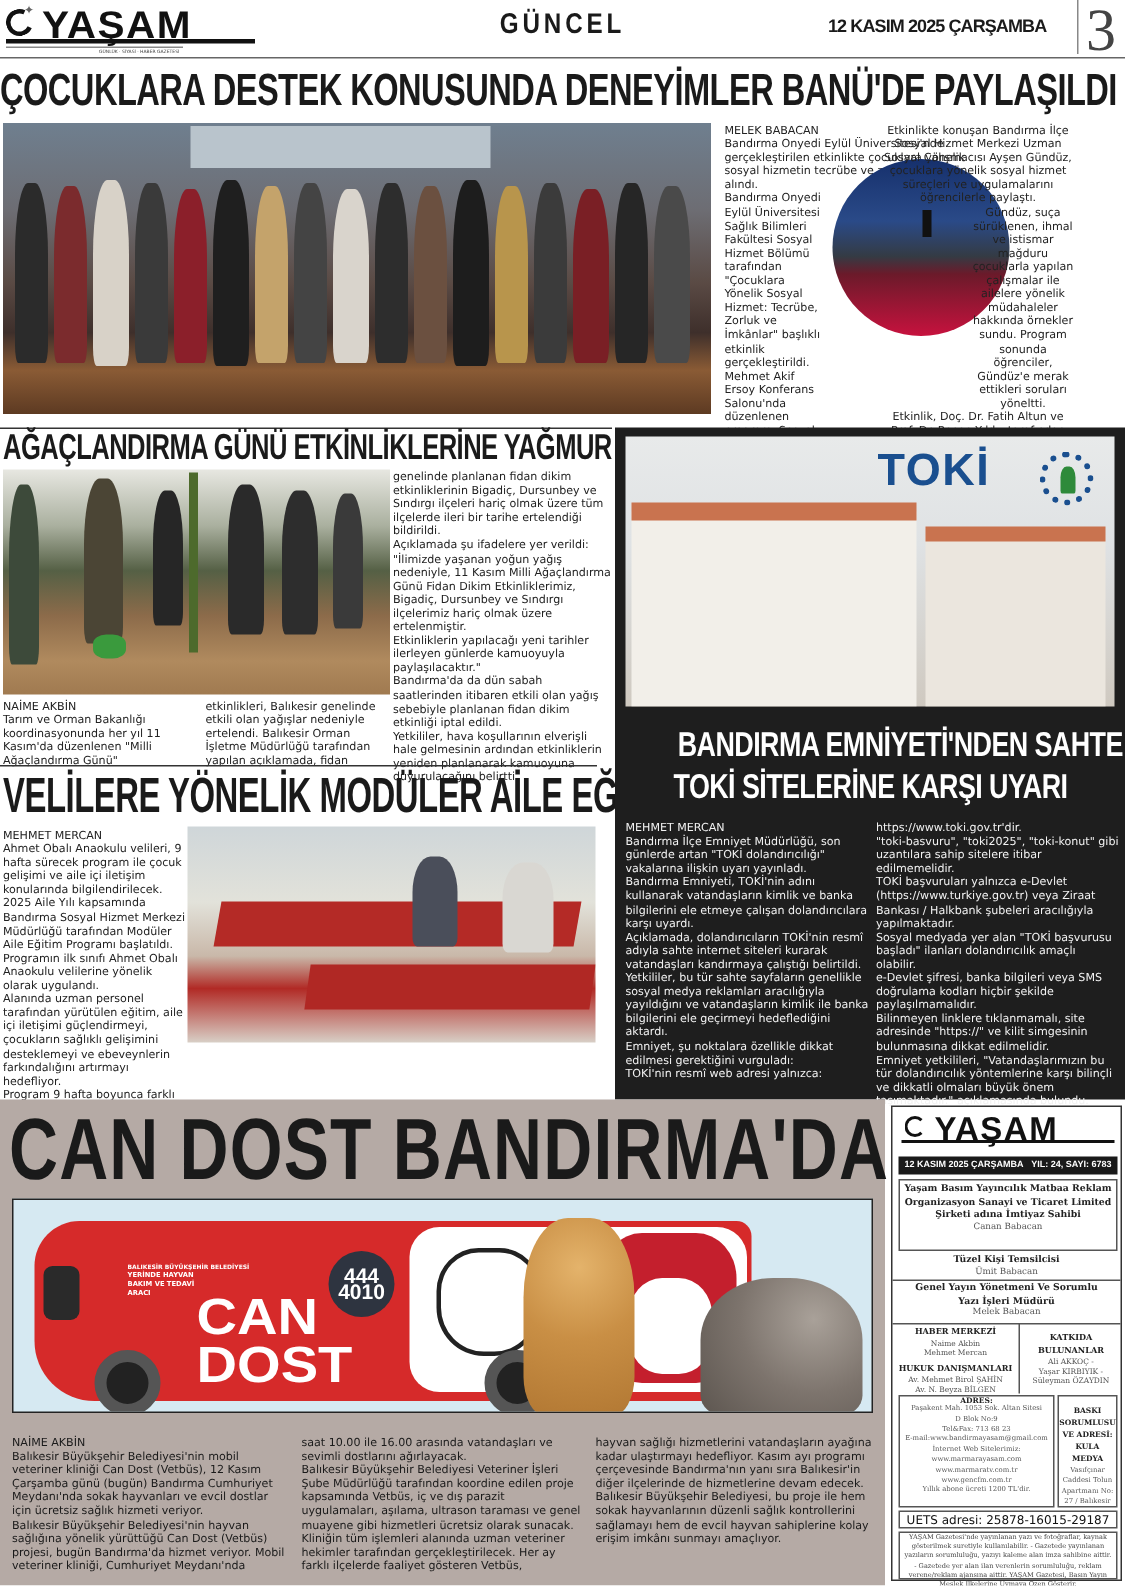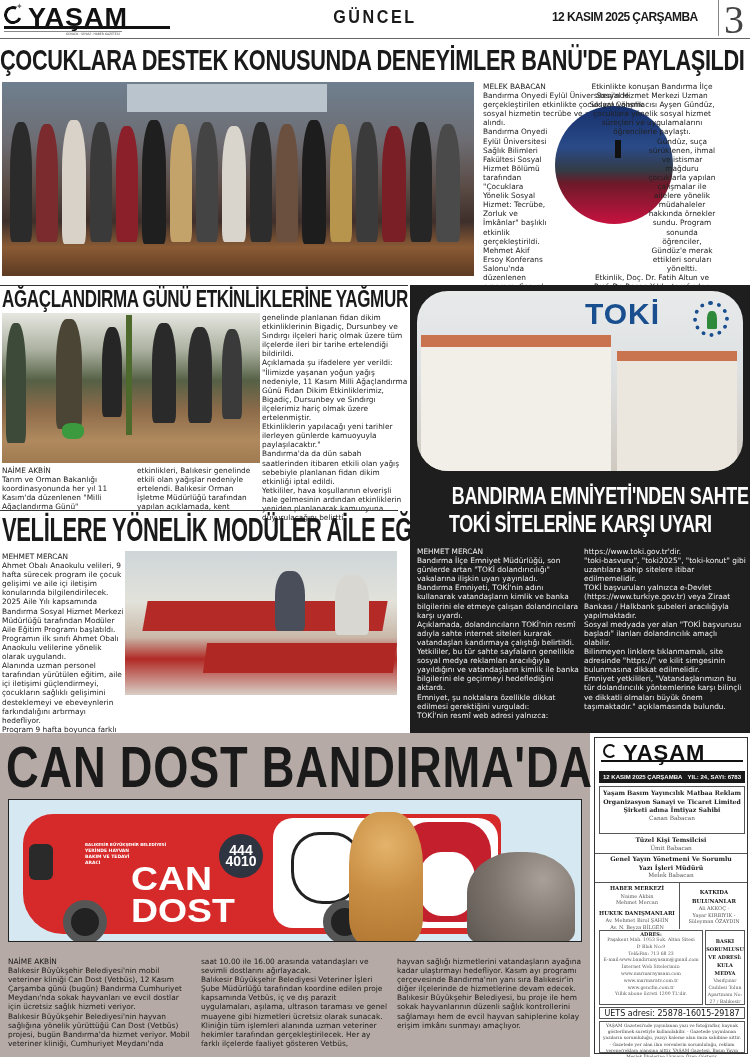--- a/index.html
+++ b/index.html
@@ -40,21 +40,21 @@
   .circle-photo { left: 555px; top: 106px; width: 118px; height: 118px; border-radius: 50%; overflow: hidden; background: linear-gradient(180deg, #16306c 0%, #2a4a88 35%, #343b44 55%, #6b1a2a 65%, #c7123e 100%); }
 
   
   .sec-rule { height: 2px; background: #333; }
   .hl2 { font-size: 20px; line-height: 26px; white-space: nowrap; }
   .hl2 span { display: inline-block; transform: scaleX(0.70); transform-origin: left; }
   .photo-tree { left: 2px; top: 313px; width: 258px; height: 150px; background: linear-gradient(180deg, #e7e7e1 0%, #aab09f 25%, #556045 45%, #8c6b4a 65%, #b08a5e 85%, #a07a50 100%); }
 
   
   .toki-box { left: 410px; top: 285px; width: 340px; height: 448px; background: #1e1e1e; }
-  .toki-photo { left: 417px; top: 291px; width: 326px; height: 180px; background: linear-gradient(180deg, #e8eaea 0%, #dfe2e4 40%, #cfc9c0 100%); overflow: hidden; border-radius: 31px; }
+  .toki-photo { left: 417px; top: 291px; width: 326px; height: 180px; background: linear-gradient(180deg, #e8eaea 0%, #dfe2e4 40%, #cfc9c0 100%); overflow: hidden; }
   .toki-hl { left: 410px; top: 482px; width: 340px; font-size: 23px; line-height: 28px; color: #fff; text-align: center; white-space: nowrap; }
   .toki-hl span { display: inline-block; transform: scaleX(0.78); }
   .toki-text { color: #f2f2f2; }
 
   
   .photo-class { left: 125px; top: 551px; width: 272px; height: 144px; background: linear-gradient(180deg, #cfd6d9 0%, #e2e2da 35%, #c9b8a9 60%, #b12a25 75%, #d8cfc6 100%); overflow: hidden; }
 
   
   .candost-box { left: 0; top: 733px; width: 590px; height: 324px; background: #b5aaa5; }
   .candost-hl { left: 6px; top: 734px; font-size: 58px; line-height: 66px; white-space: nowrap; color: #1a1a1a; }
@@ -166,21 +166,21 @@
   <div>Etkinliklerin yapılacağı yeni tarihler ilerleyen günlerde kamuoyuyla paylaşılacaktır."</div>
   <div>Bandırma'da da dün sabah saatlerinden itibaren etkili olan yağış sebebiyle planlanan fidan dikim etkinliği iptal edildi.</div>
   <div>Yetkililer, hava koşullarının elverişli hale gelmesinin ardından etkinliklerin yeniden planlanarak kamuoyuna duyurulacağını belirtti.</div>
 </div>
 
 <div class="abs body-text" style="left:2px;top:466px;width:126px;">
   <div class="byline">NAİME AKBİN</div>
   <div>Tarım ve Orman Bakanlığı koordinasyonunda her yıl 11 Kasım'da düzenlenen "Milli Ağaçlandırma Günü"</div>
 </div>
 <div class="abs body-text" style="left:137px;top:466px;width:122px;">
-  <div>etkinlikleri, Balıkesir genelinde etkili olan yağışlar nedeniyle ertelendi. Balıkesir Orman İşletme Müdürlüğü tarafından yapılan açıklamada, kent</div>
+  <div>etkinlikleri, Balıkesir genelinde etkili olan yağışlar nedeniyle ertelendi. Balıkesir Orman İşletme Müdürlüğü tarafından yapılan açıklamada, fidan</div>
 </div>
 
 <div class="abs sec-rule" style="left:0;top:510px;width:398px;height:1px;"></div>
 <div class="abs hl2 cond" style="left:2px;top:512px;"><span style="font-size:33px;line-height:36px;transform:scaleX(0.665);">VELİLERE YÖNELİK MODÜLER AİLE EĞİTİMİ</span></div>
 
 <div class="abs body-text" style="left:2px;top:552px;width:122px;">
   <div class="byline">MEHMET MERCAN</div>
   <div>Ahmet Obalı Anaokulu velileri, 9 hafta sürecek program ile çocuk gelişimi ve aile içi iletişim konularında bilgilendirilecek.</div>
   <div>2025 Aile Yılı kapsamında Bandırma Sosyal Hizmet Merkezi Müdürlüğü tarafından Modüler Aile Eğitim Programı başlatıldı.</div>
   <div>Programın ilk sınıfı Ahmet Obalı Anaokulu velilerine yönelik olarak uygulandı.</div>
@@ -217,20 +217,21 @@
   <div>Açıklamada, dolandırıcıların TOKİ'nin resmî adıyla sahte internet siteleri kurarak vatandaşları kandırmaya çalıştığı belirtildi.</div>
   <div>Yetkililer, bu tür sahte sayfaların genellikle sosyal medya reklamları aracılığıyla yayıldığını ve vatandaşların kimlik ile banka bilgilerini ele geçirmeyi hedeflediğini aktardı.</div>
   <div>Emniyet, şu noktalara özellikle dikkat edilmesi gerektiğini vurguladı:</div>
   <div>TOKİ'nin resmî web adresi yalnızca:</div>
 </div>
 <div class="abs body-text toki-text" style="left:584px;top:547px;width:162px;">
   <div>https://www.toki.gov.tr'dir.</div>
   <div>"toki-basvuru", "toki2025", "toki-konut" gibi uzantılara sahip sitelere itibar edilmemelidir.</div>
   <div>TOKİ başvuruları yalnızca e-Devlet (https://www.turkiye.gov.tr) veya Ziraat Bankası / Halkbank şubeleri aracılığıyla yapılmaktadır.</div>
   <div>Sosyal medyada yer alan "TOKİ başvurusu başladı" ilanları dolandırıcılık amaçlı olabilir.</div>
+  <div>e-Devlet şifresi, banka bilgileri veya SMS doğrulama kodları hiçbir şekilde paylaşılmamalıdır.</div>
   <div>Bilinmeyen linklere tıklanmamalı, site adresinde "https://" ve kilit simgesinin bulunmasına dikkat edilmelidir.</div>
   <div>Emniyet yetkilileri, "Vatandaşlarımızın bu tür dolandırıcılık yöntemlerine karşı bilinçli ve dikkatli olmaları büyük önem taşımaktadır." açıklamasında bulundu.</div>
 </div>
 
 <div class="abs candost-box"></div>
 <div class="abs candost-hl cond"><span>CAN DOST BANDIRMA'DA</span></div>
 <div class="abs candost-photo">
   <div class="bus">
     <div class="bus-window"></div>
     <div class="bus-small">

